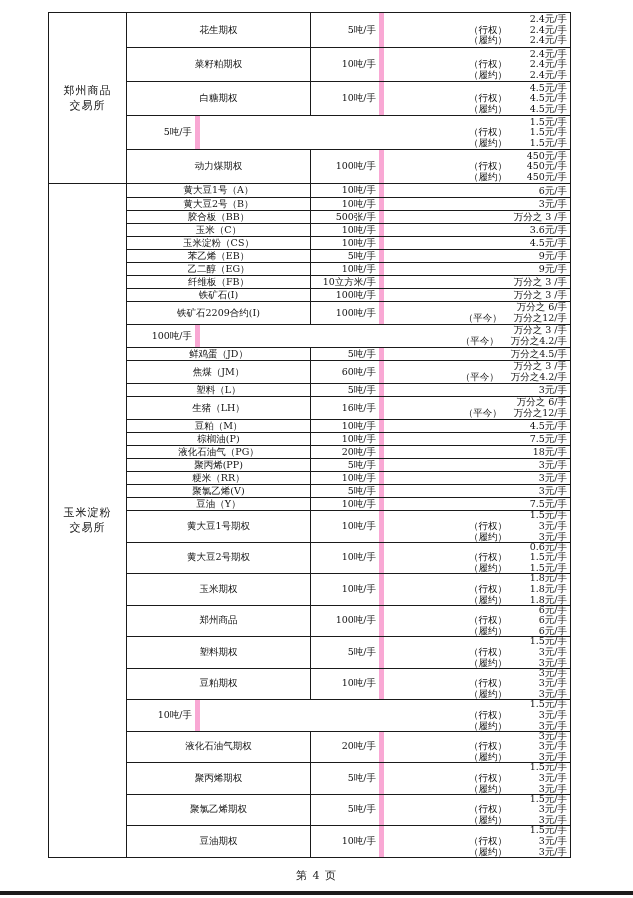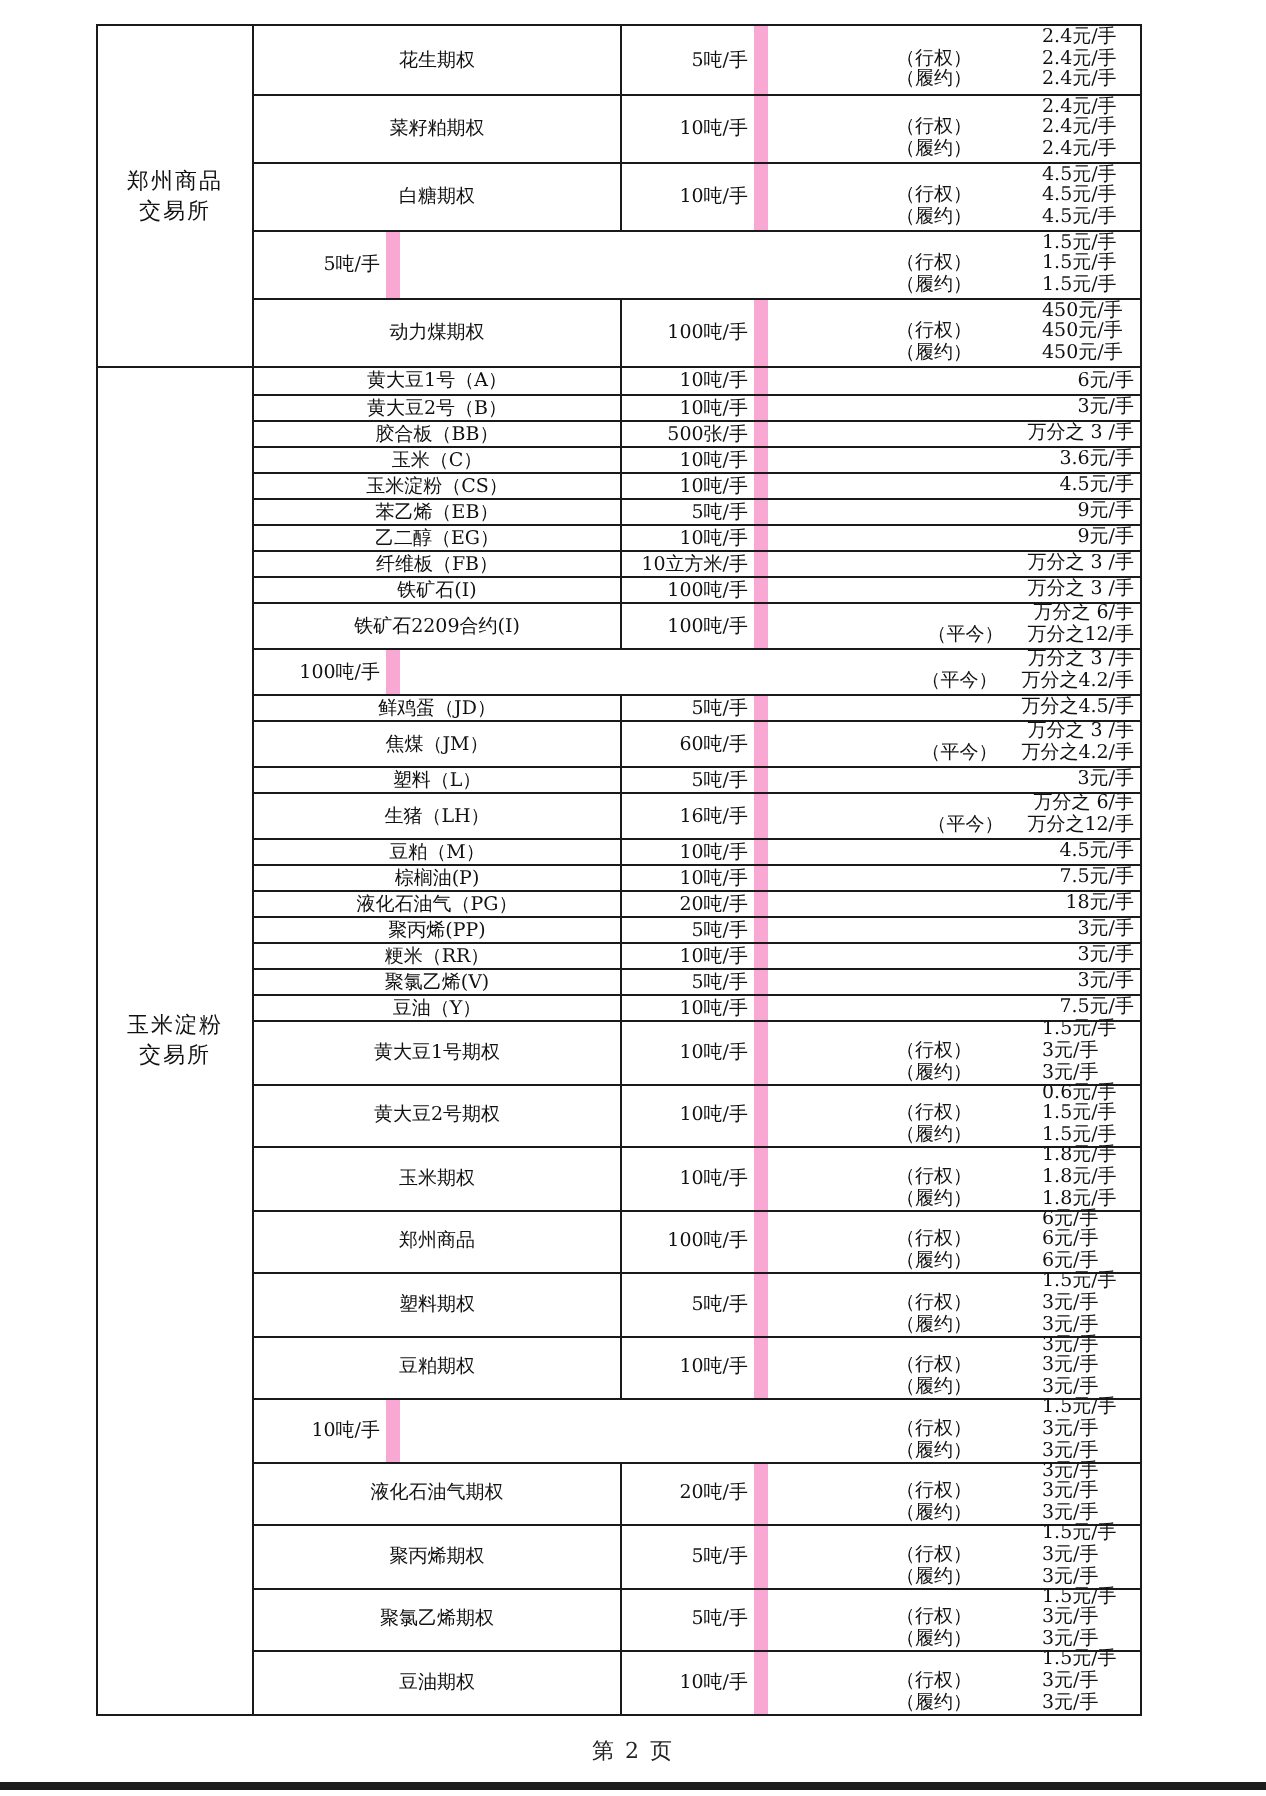--- a/index.html
+++ b/index.html
@@ -26,33 +26,33 @@
   .row.sgl{height:13px;}
   .row.dbl{height:23px;}
   .section-0 .row.opt{height:34px;}
   .section-1 .row.opt{height:31.5px;}
   .c-product{
     width:184px;flex:0 0 184px;border-right:1px solid #1a1a1a;box-sizing:border-box;
     display:flex;align-items:center;justify-content:center;
     font-size:9.5px;white-space:nowrap;overflow:hidden;text-align:center;
   }
   .c-unit{
-    width:73px;flex:0 0 73px;border-right:7px solid #f9a8d4;box-sizing:border-box;
+    width:73px;flex:0 0 73px;border-right:5px solid #f9a8d4;box-sizing:border-box;
     display:flex;align-items:center;justify-content:flex-end;
     font-size:9.5px;padding-right:3px;white-space:nowrap;
   }
   .c-fee{
     flex:1;min-width:0;display:flex;flex-direction:column;justify-content:center;
     font-size:9.5px;padding-right:3px;box-sizing:border-box;
   }
   .fee-line{display:flex;justify-content:flex-end;align-items:baseline;line-height:10.6px;white-space:nowrap;}
   .row.sgl .fee-line{line-height:12px;}
   .fee-label{margin-right:14px;}
   .fee-label.tight{margin-right:12px;}
-  .fee-value.boxed{width:46px;text-align:left;margin-left:21px;}
+  .fee-value.boxed{width:46px;text-align:right;}
   .page-footer{
     position:absolute;left:0;top:868px;width:100%;text-align:center;
     font-size:11px;color:#222;letter-spacing:1px;
   }
   .page-edge-bar{
     position:absolute;left:0;top:891px;width:100%;height:3.5px;background:#1c1c1c;
   }
 </style>
 </head>
 <body>
@@ -548,15 +548,15 @@
               </div>
               <div class="fee-line">
                 <span class="fee-label">（履约）</span>
                 <span class="fee-value boxed">3元/手</span>
               </div>
             </div>
           </div>
         </div>
       </div>
     </div>
-  <div class="page-footer">第 2 页</div>
+  <div class="page-footer">第 4 页</div>
   <div class="page-edge-bar"></div>
 </div>
 
 </body></html>

